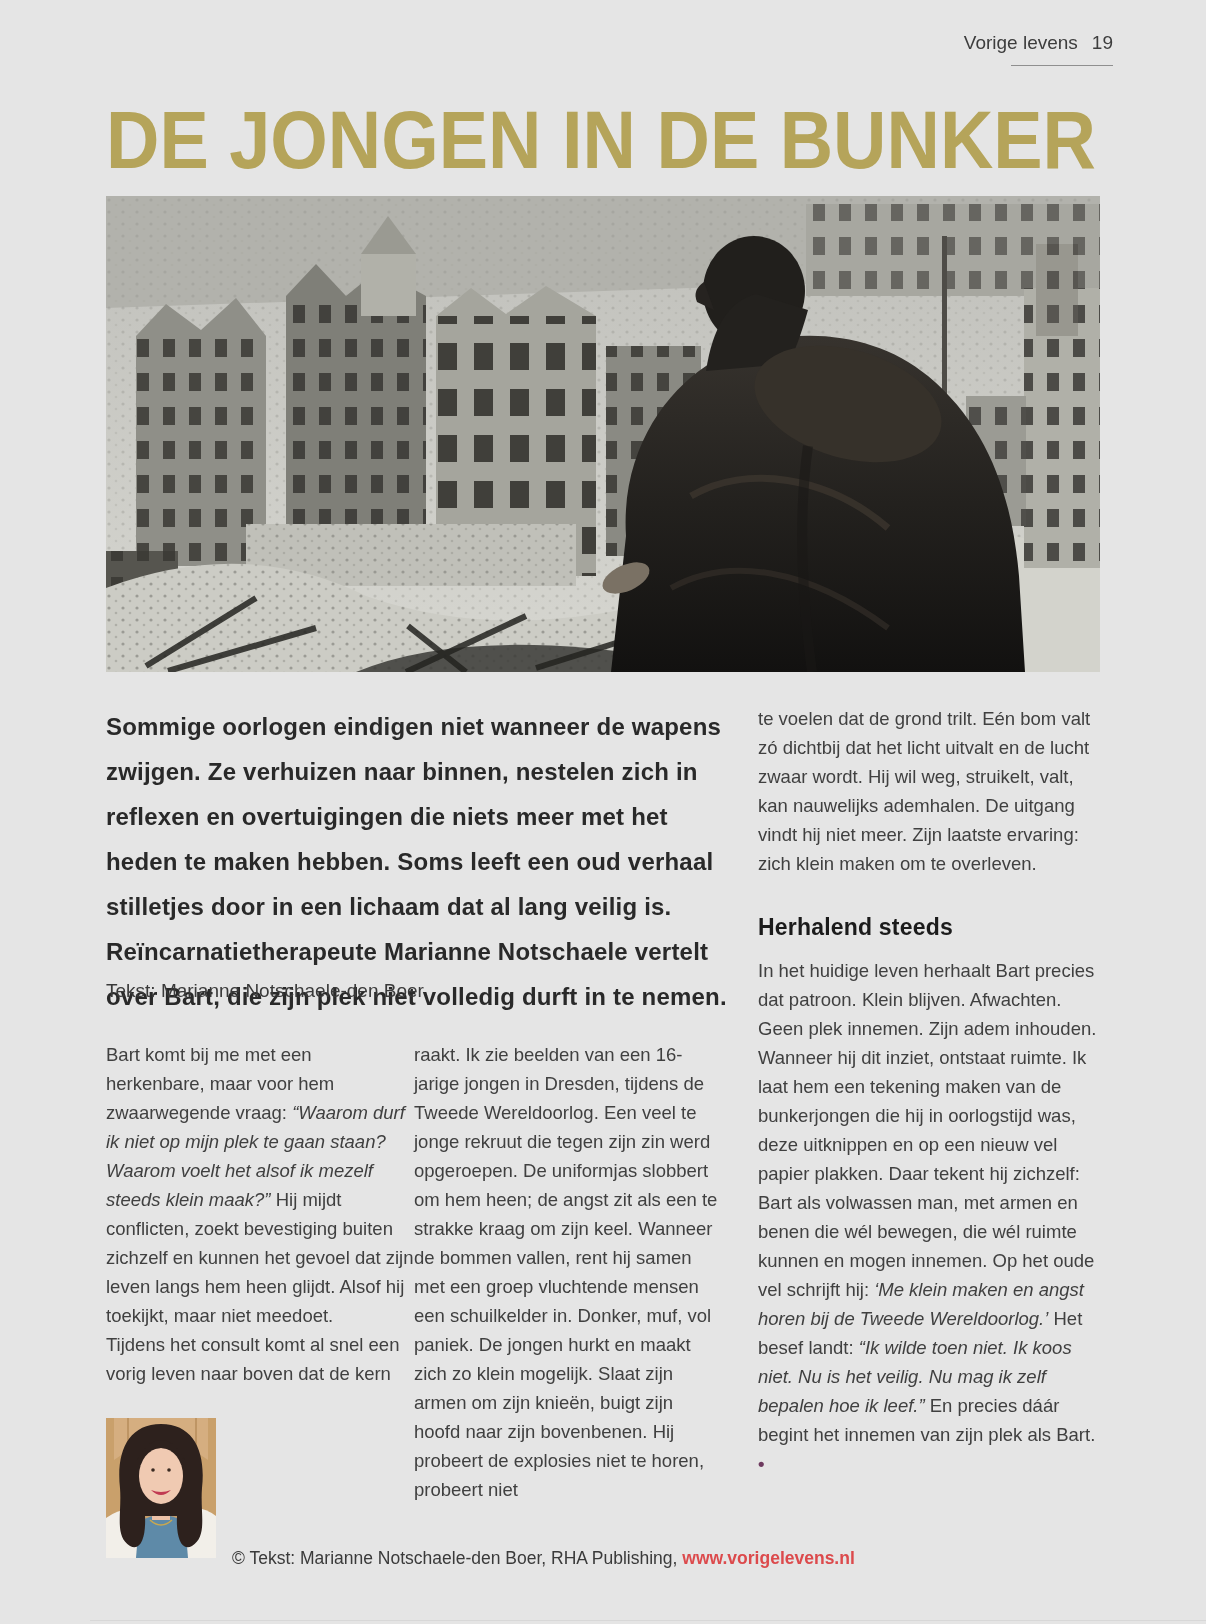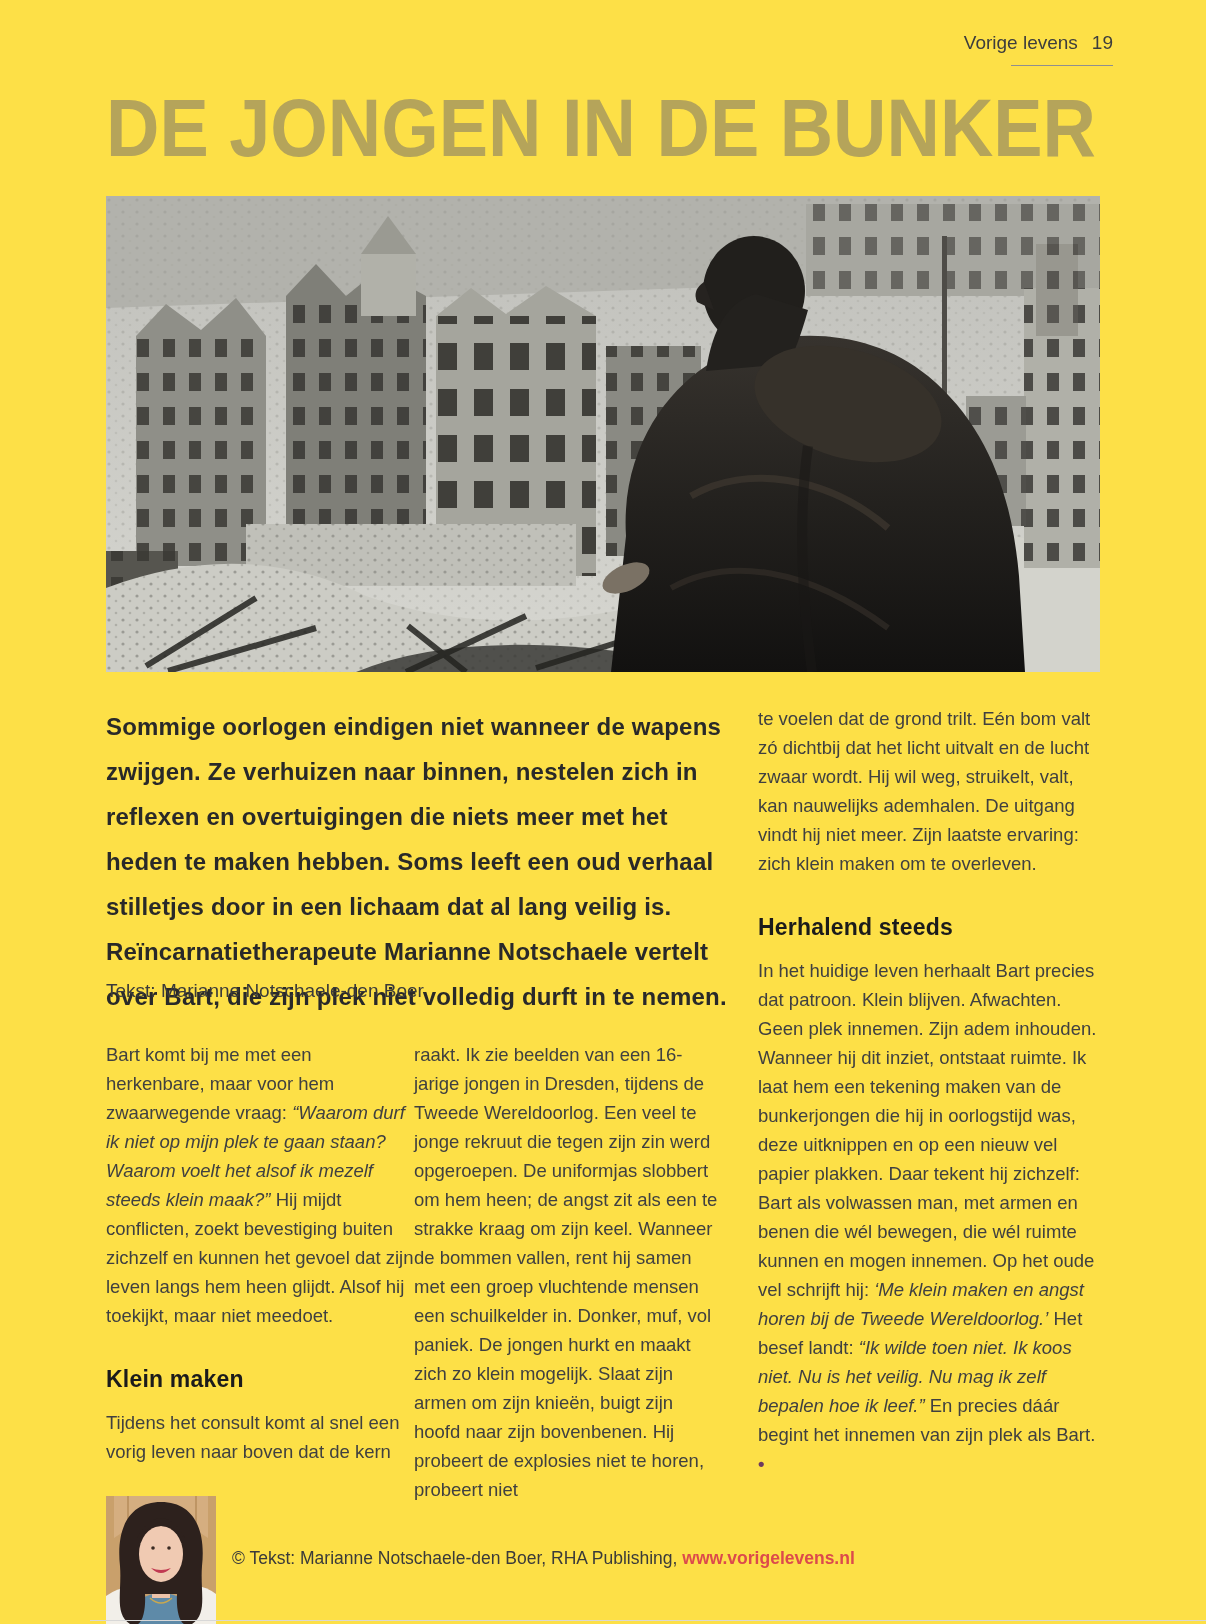--- a/index.html
+++ b/index.html
@@ -1,25 +1,25 @@
 <!DOCTYPE html>
 <html style="--title-gold: #b5a45a; --link-red: #dc4a4c; --bullet-plum: #6e3a5f;"><head>
 <meta charset="utf-8">
 <style>
   html,body{margin:0;padding:0;background:#ffffff;}
   .page{
-    position:relative;width:1206px;height:1624px;background:#fde047;
+    position:relative;width:1206px;height:1624px;background:#e5e5e5;
     font-family:"Liberation Sans",sans-serif;color:#3f3f3f;overflow:hidden;
   }
   
   .folio{position:absolute;top:32px;right:93px;text-align:right;font-size:19px;color:#3d3d3d;}
   .folio .num{margin-left:14px;}
   .folio-rule{width:102px;height:1px;background:#8f8f8f;margin:11px 0 0 auto;}
   
-  .title-wrap{position:absolute;left:106px;top:92px;width:994px;height:76px;text-align:right;}
+  .title-wrap{position:absolute;left:106px;top:104px;width:994px;height:76px;text-align:right;}
   .title-wrap text{font-family:"Liberation Sans",sans-serif;font-weight:bold;}
   
   .hero{position:absolute;left:106px;top:196px;width:994px;height:476px;margin:0;}
   
   .intro{
     position:absolute;left:106px;top:704px;width:640px;margin:0;
     font-size:24px;line-height:45px;font-weight:bold;color:#292929;letter-spacing:.2px;
   }
   .byline{position:absolute;left:106px;top:980px;margin:0;font-size:19px;color:#3a3a3a;}
   
@@ -141,21 +141,20 @@
       </g>
     </svg>
   </figure>
 
   <p class="intro">Sommige oorlogen eindigen niet wanneer de wapens zwijgen. Ze verhuizen naar binnen, nestelen zich in reflexen en overtuigingen die niets meer met het heden te maken hebben. Soms leeft een oud verhaal stilletjes door in een lichaam dat al lang veilig is. Reïncarnatietherapeute Marianne Notschaele vertelt over Bart, die zijn plek niet volledig durft in te nemen.</p>
 
   <p class="byline">Tekst: Marianne Notschaele-den Boer</p>
 
   <div class="col col-left">
     <p><span>Bart komt bij me met een herkenbare, maar voor hem zwaarwegende vraag: </span><span class="quote">“Waarom durf ik niet op mijn plek te gaan staan? Waarom voelt het alsof ik mezelf steeds klein maak?”</span><span> Hij mijdt conflicten, zoekt bevestiging buiten zichzelf en kunnen het gevoel dat zijn leven langs hem heen glijdt. Alsof hij toekijkt, maar niet meedoet.</span></p>
-    <h2>Klein maken</h2>
     <p>Tijdens het consult komt al snel een vorig leven naar boven dat de kern</p>
 
     <div class="author-photo">
       <svg width="110" height="140" viewBox="0 0 110 140">
         <rect width="110" height="140" fill="#c9a06b"></rect>
         <path d="M8,42 Q55,8 102,42 L102,0 L8,0 Z" fill="#d8b286" opacity="0.8"></path>
         <path d="M22,0 L22,140 M90,0 L90,140" stroke="#b08653" stroke-width="2" opacity="0.6"></path>
         <path d="M0,140 L0,100 Q20,86 36,96 L36,140 Z" fill="#f2efe9"></path>
         <path d="M110,140 L110,98 Q92,84 76,95 L76,140 Z" fill="#f2efe9"></path>
         <path d="M30,140 L33,104 Q55,90 79,104 L82,140 Z" fill="#5e8aa8"></path>

